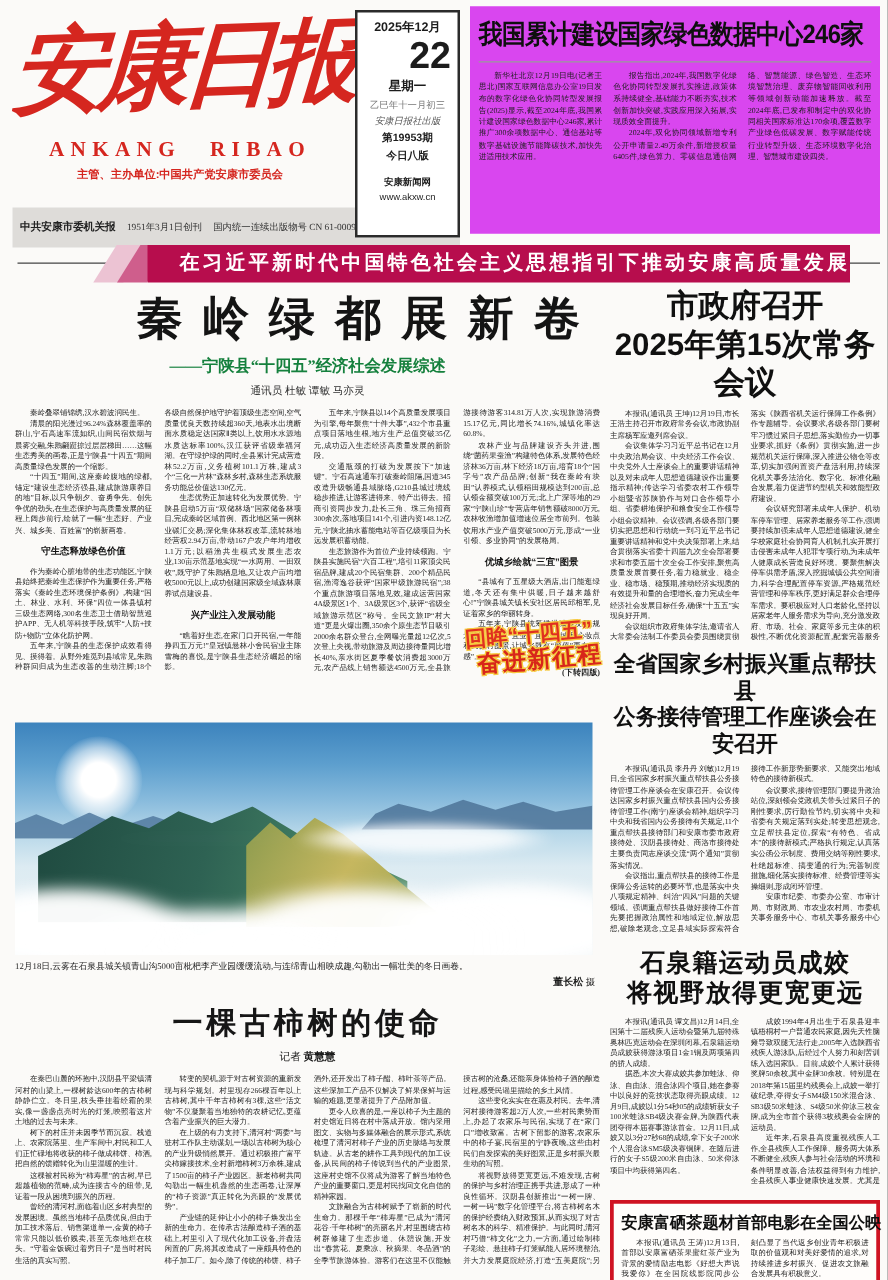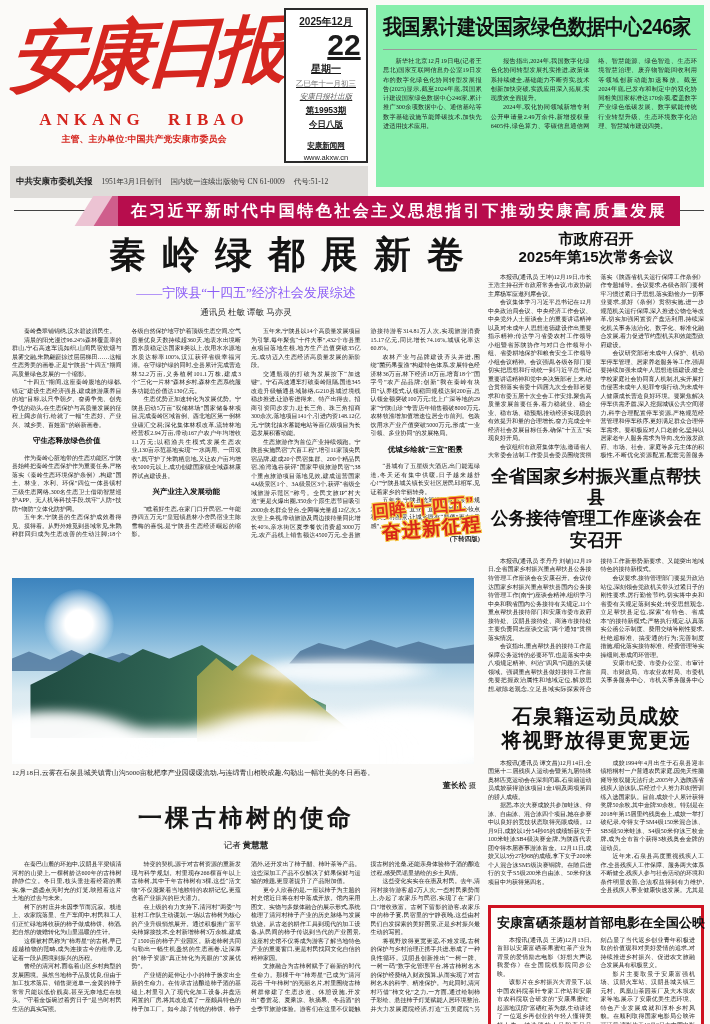--- a/index.html
+++ b/index.html
@@ -21,67 +21,67 @@
   .sponsor { margin-top:3px; color:#d5261f; font-family:"Liberation Sans", sans-serif;
     font-weight:bold; font-size:9px; }
   .strip {
     position:absolute; left:10px; top:166px; width:358px; height:32px;
     background:#dedcd9; display:flex; align-items:center; gap:9px;
     font-size:7.5px; color:#333; padding:0 6px; white-space:nowrap;
   }
   .strip .org { font-weight:bold; font-size:8.5px; color:#222; }
   
   .datebox {
-    position:absolute; left:284px; top:8px; width:84px; height:155px;
+    position:absolute; left:284px; top:8px; width:84px; height:182px;
     border:2px solid #2b2b2b; background:#fff; text-align:center;
-    font-family:"Liberation Sans", sans-serif; padding-top:5px;text-decoration:underline;
+    font-family:"Liberation Sans", sans-serif; padding-top:5px;
   }
   .db-month { font-size:10px; font-weight:bold; }
   .db-day { font-size:30px; font-weight:bold; line-height:32px; font-family:"Liberation Sans", sans-serif;padding-left:36px; }
   .db-week { font-size:10px; font-weight:bold; margin-top:1px; }
   .db-lunar { font-size:7.5px; color:#777; margin-top:3px; }
   .db-pub { font-size:7.5px; color:#555; margin-top:3px; font-style:italic; }
   .db-issue { font-size:8.5px; font-weight:bold; margin-top:3px; }
   .db-pages { font-size:8.5px; font-weight:bold; margin-top:2px; }
   .db-site { font-size:7.5px; font-weight:bold; margin-top:10px; }
   .db-url { font-size:7.5px; margin-top:2px; }
   
   .topright {
     position:absolute; left:376px; top:5px; width:328px; height:182px;
-    background:#86efac; padding:8px 7px 6px 7px;
+    background:#d946ef; padding:8px 7px 6px 7px;
   }
   .tr-headline {
     font-family:"Liberation Sans", sans-serif; font-weight:bold;
     font-size:19px; letter-spacing:-0.5px; white-space:nowrap; color:#0f0f0f;
     transform:scaleY(1.12); transform-origin:top left;
   }
   .tr-rule { border-top:1px solid #9a9a9a; margin:10px 0 6px 0; }
   .cols3 { column-count:3; column-gap:9px; font-size:6.2px; line-height:1.5;
     text-align:justify; height:130px; overflow:hidden; }
   .para { text-indent:2em; margin:0; text-align:justify; }
   
   .banner-wrap { position:absolute; left:0; top:196px; width:710px; height:30px; }
   .hairline { position:absolute; left:14px; right:6px; top:14px; border-top:1px solid #444; }
   .deco { position:absolute; top:0; height:30px; transform:skewX(-32deg); }
   .deco1 { left:84px; width:24px; background:#ecc3d3; }
   .deco2 { left:103px; width:24px; background:#cf5e8c; }
   .banner {
     position:absolute; left:118px; top:0; width:562px; height:30px;
-    background:#b70d4d; color:#fff; text-align:center; line-height:30px;
+    background:#b70d4d; color:#fff; text-align:right; line-height:30px;
     font-family:"Liberation Sans", sans-serif; font-weight:bold;
     font-size:16px; letter-spacing:2.5px; white-space:nowrap;
   }
   
   .leftzone { position:absolute; left:12px; top:232px; width:468px; }
   .lead { position:relative; height:344px; }
   .lead-headline {
     text-align:right; font-family:"Liberation Sans", sans-serif; font-weight:bold;
     font-size:37px; letter-spacing:16px; color:#141414; padding-left:16px; line-height:46px;
   }
-  .lead-subtitle { text-align:center; font-size:13px; font-weight:normal; margin-top:6px; color:#8b5cf6; }
+  .lead-subtitle { text-align:center; font-size:13px; font-weight:bold; margin-top:6px; color:#15803d; }
   .lead-byline { text-align:center; font-size:8.5px; margin-top:5px; color:#333; }
   .lead-body { margin-top:8px; column-count:4; column-gap:10px; font-size:6px;
     line-height:1.42; height:252px; overflow:hidden; text-align:justify; }
   .subhead { text-align:center; font-family:"Liberation Sans", sans-serif; font-weight:bold;
     font-size:7.5px; margin:7px 0; color:#111; }
   .turnnote { text-align:right; font-weight:bold; font-size:6.5px; margin-top:4px; }
   .slogan {
     position:absolute; left:344px; top:266px; width:136px; transform:rotate(-5deg);
     font-family:"Liberation Sans", sans-serif; font-weight:bold; text-align:center;
     color:#e03020; line-height:1.15; pointer-events:none;
@@ -123,21 +123,21 @@
   .persimmon { margin-top:6px; height:212px; }
   .p-headline { text-align:center; font-family:"Liberation Serif", serif; font-weight:bold;
     font-size:24px; letter-spacing:3px; color:#161616; }
   .p-byline { text-align:center; font-size:8.5px; margin-top:6px; }
   .p-body { margin-top:8px; column-count:4; column-gap:10px; font-size:6px;
     line-height:1.42; height:158px; overflow:hidden; text-align:justify; }
   
   .rightcol { position:absolute; left:488px; top:230px; width:216px; }
   .rc-headline { text-align:center; font-family:"Liberation Sans", sans-serif; font-weight:bold;
     color:#101010; line-height:1.22; }
-  .gov .rc-headline { font-size:15px; }
+  .gov .rc-headline { font-size:25px; }
   .rc-body { margin-top:6px; column-count:2; column-gap:9px; font-size:6px;
     line-height:1.42; text-align:justify; overflow:hidden; }
   .gov .rc-body { height:188px; }
   .reception { margin-top:5px; }
   .reception .rc-headline { font-size:17.5px; }
   .reception .rc-body { height:142px; }
   .athlete { margin-top:5px; }
   .athlete .rc-headline { font-size:20px; letter-spacing:1px; }
   .athlete .rc-body { height:138px; }
   .movie { margin-top:8px; border:3px solid #cf1322; background:#fffdfb; padding:7px 6px 5px 6px; height:158px; }

